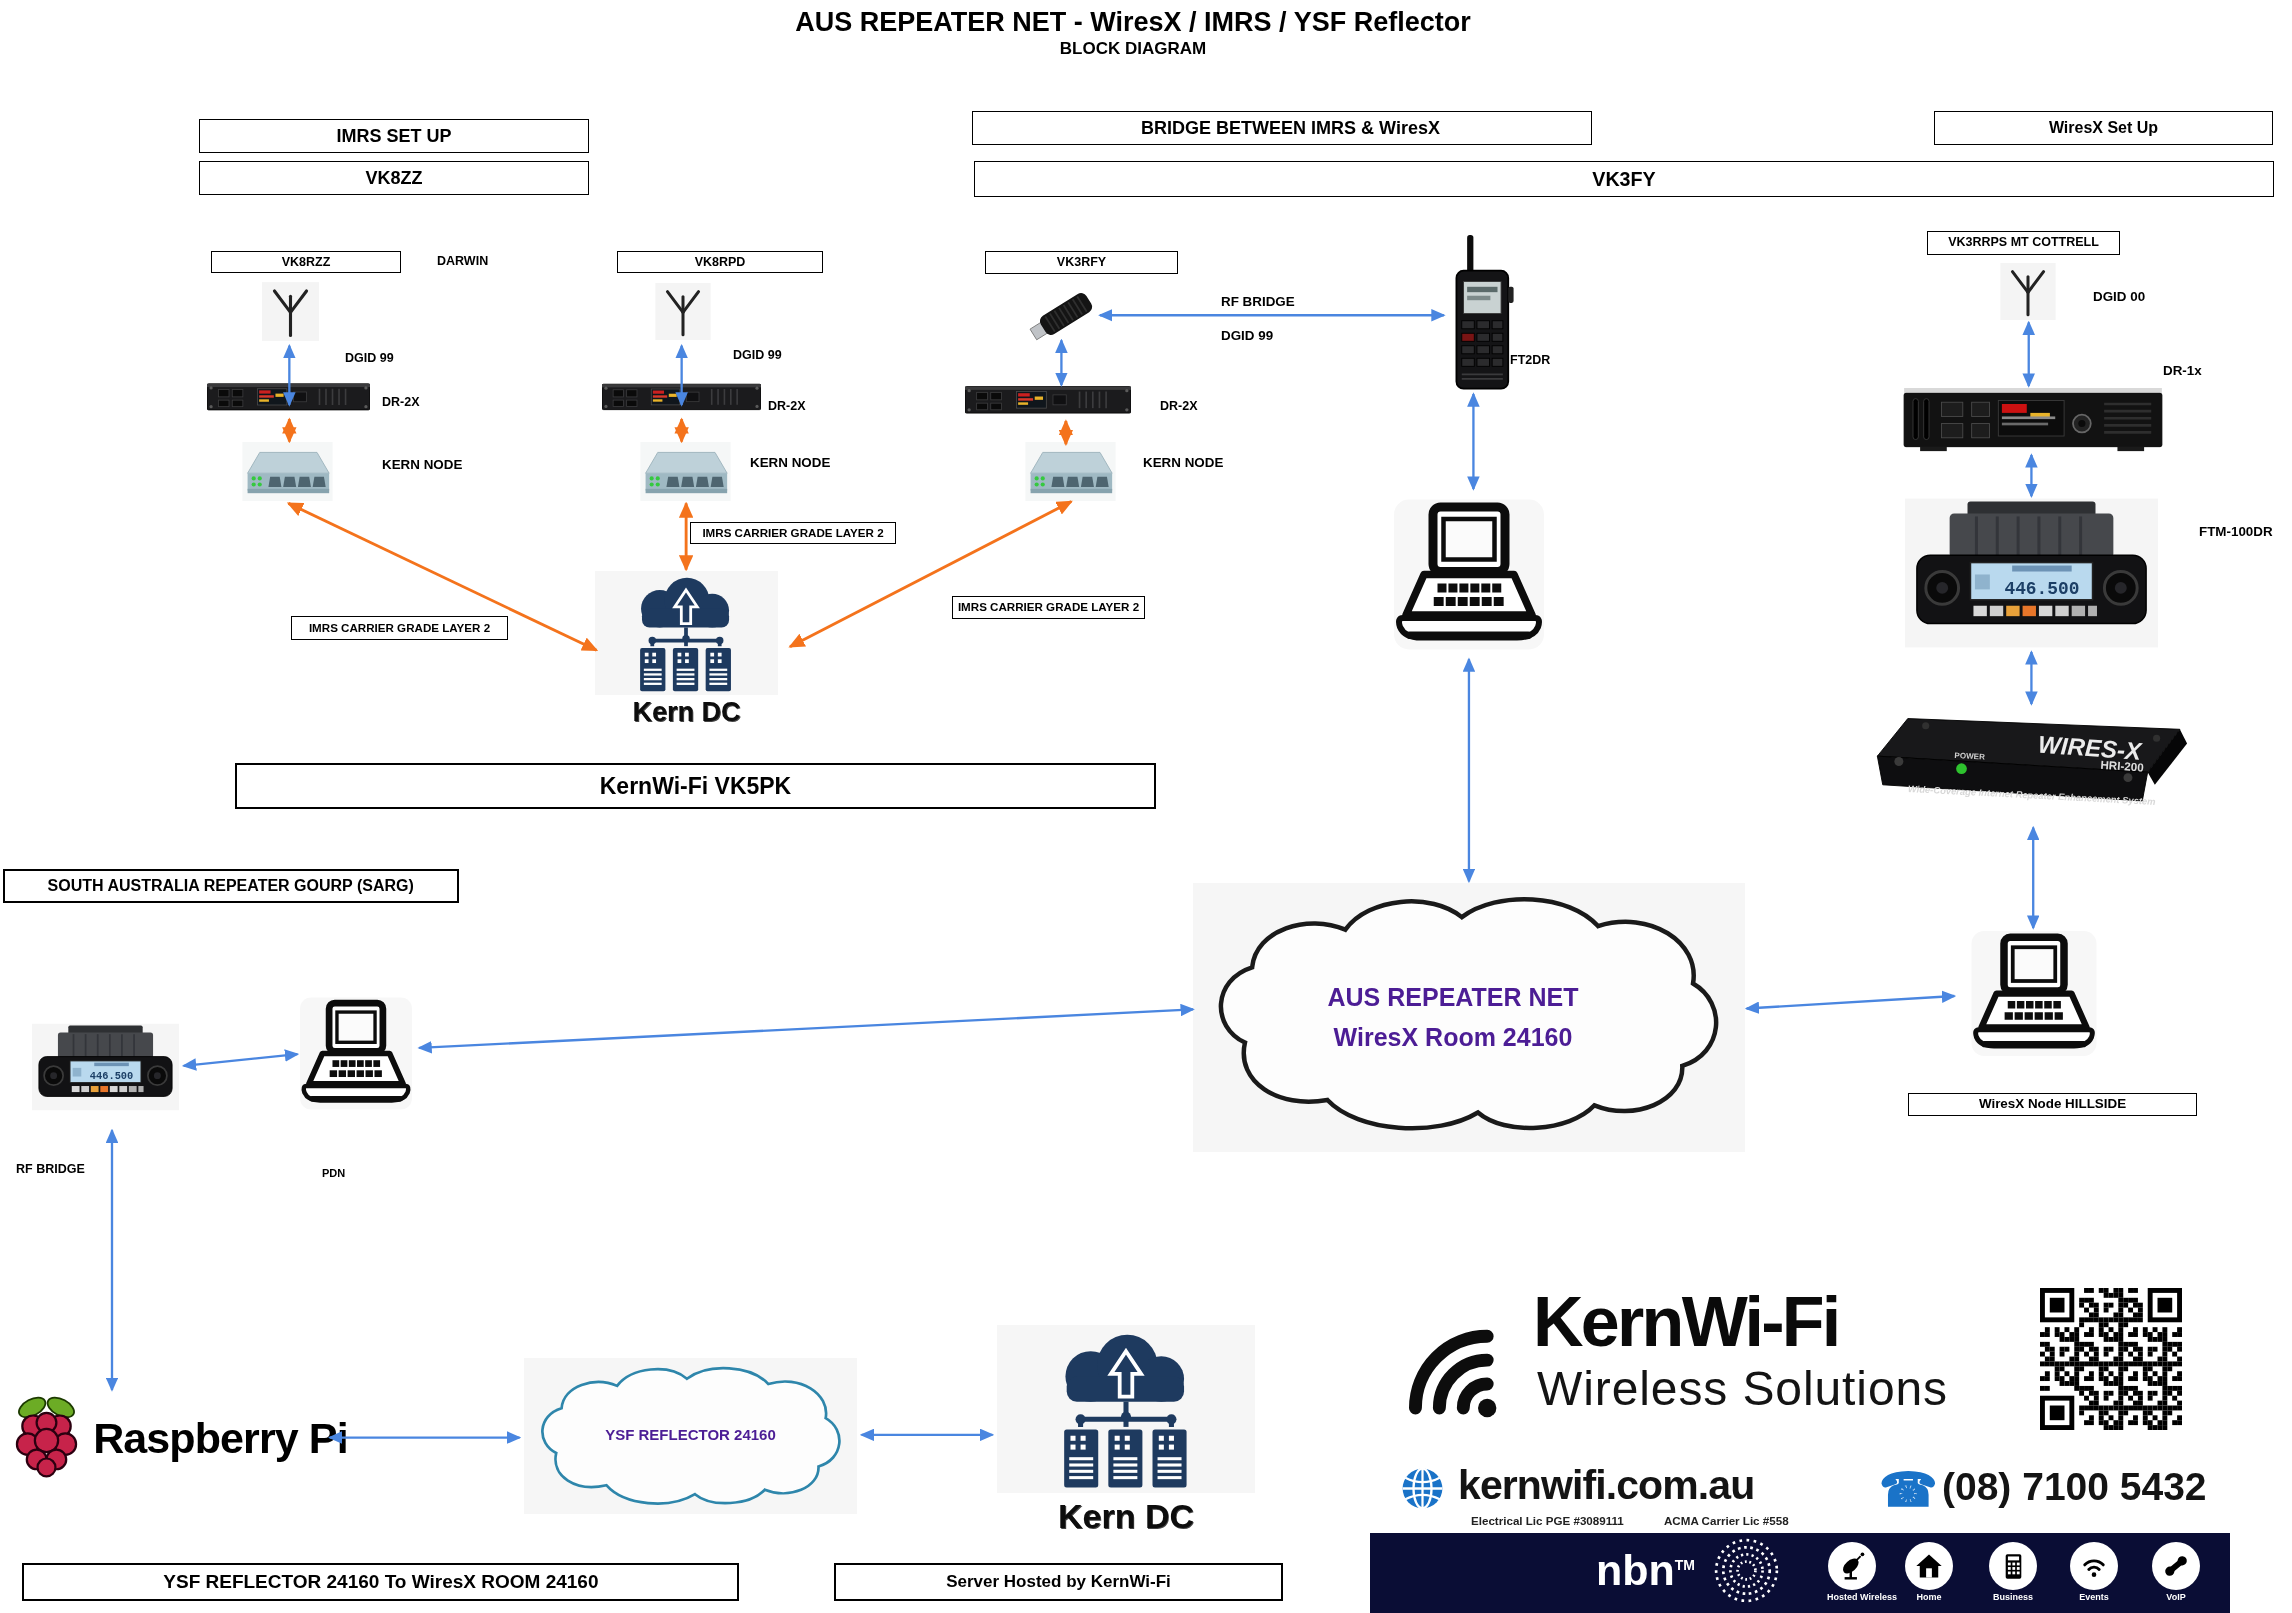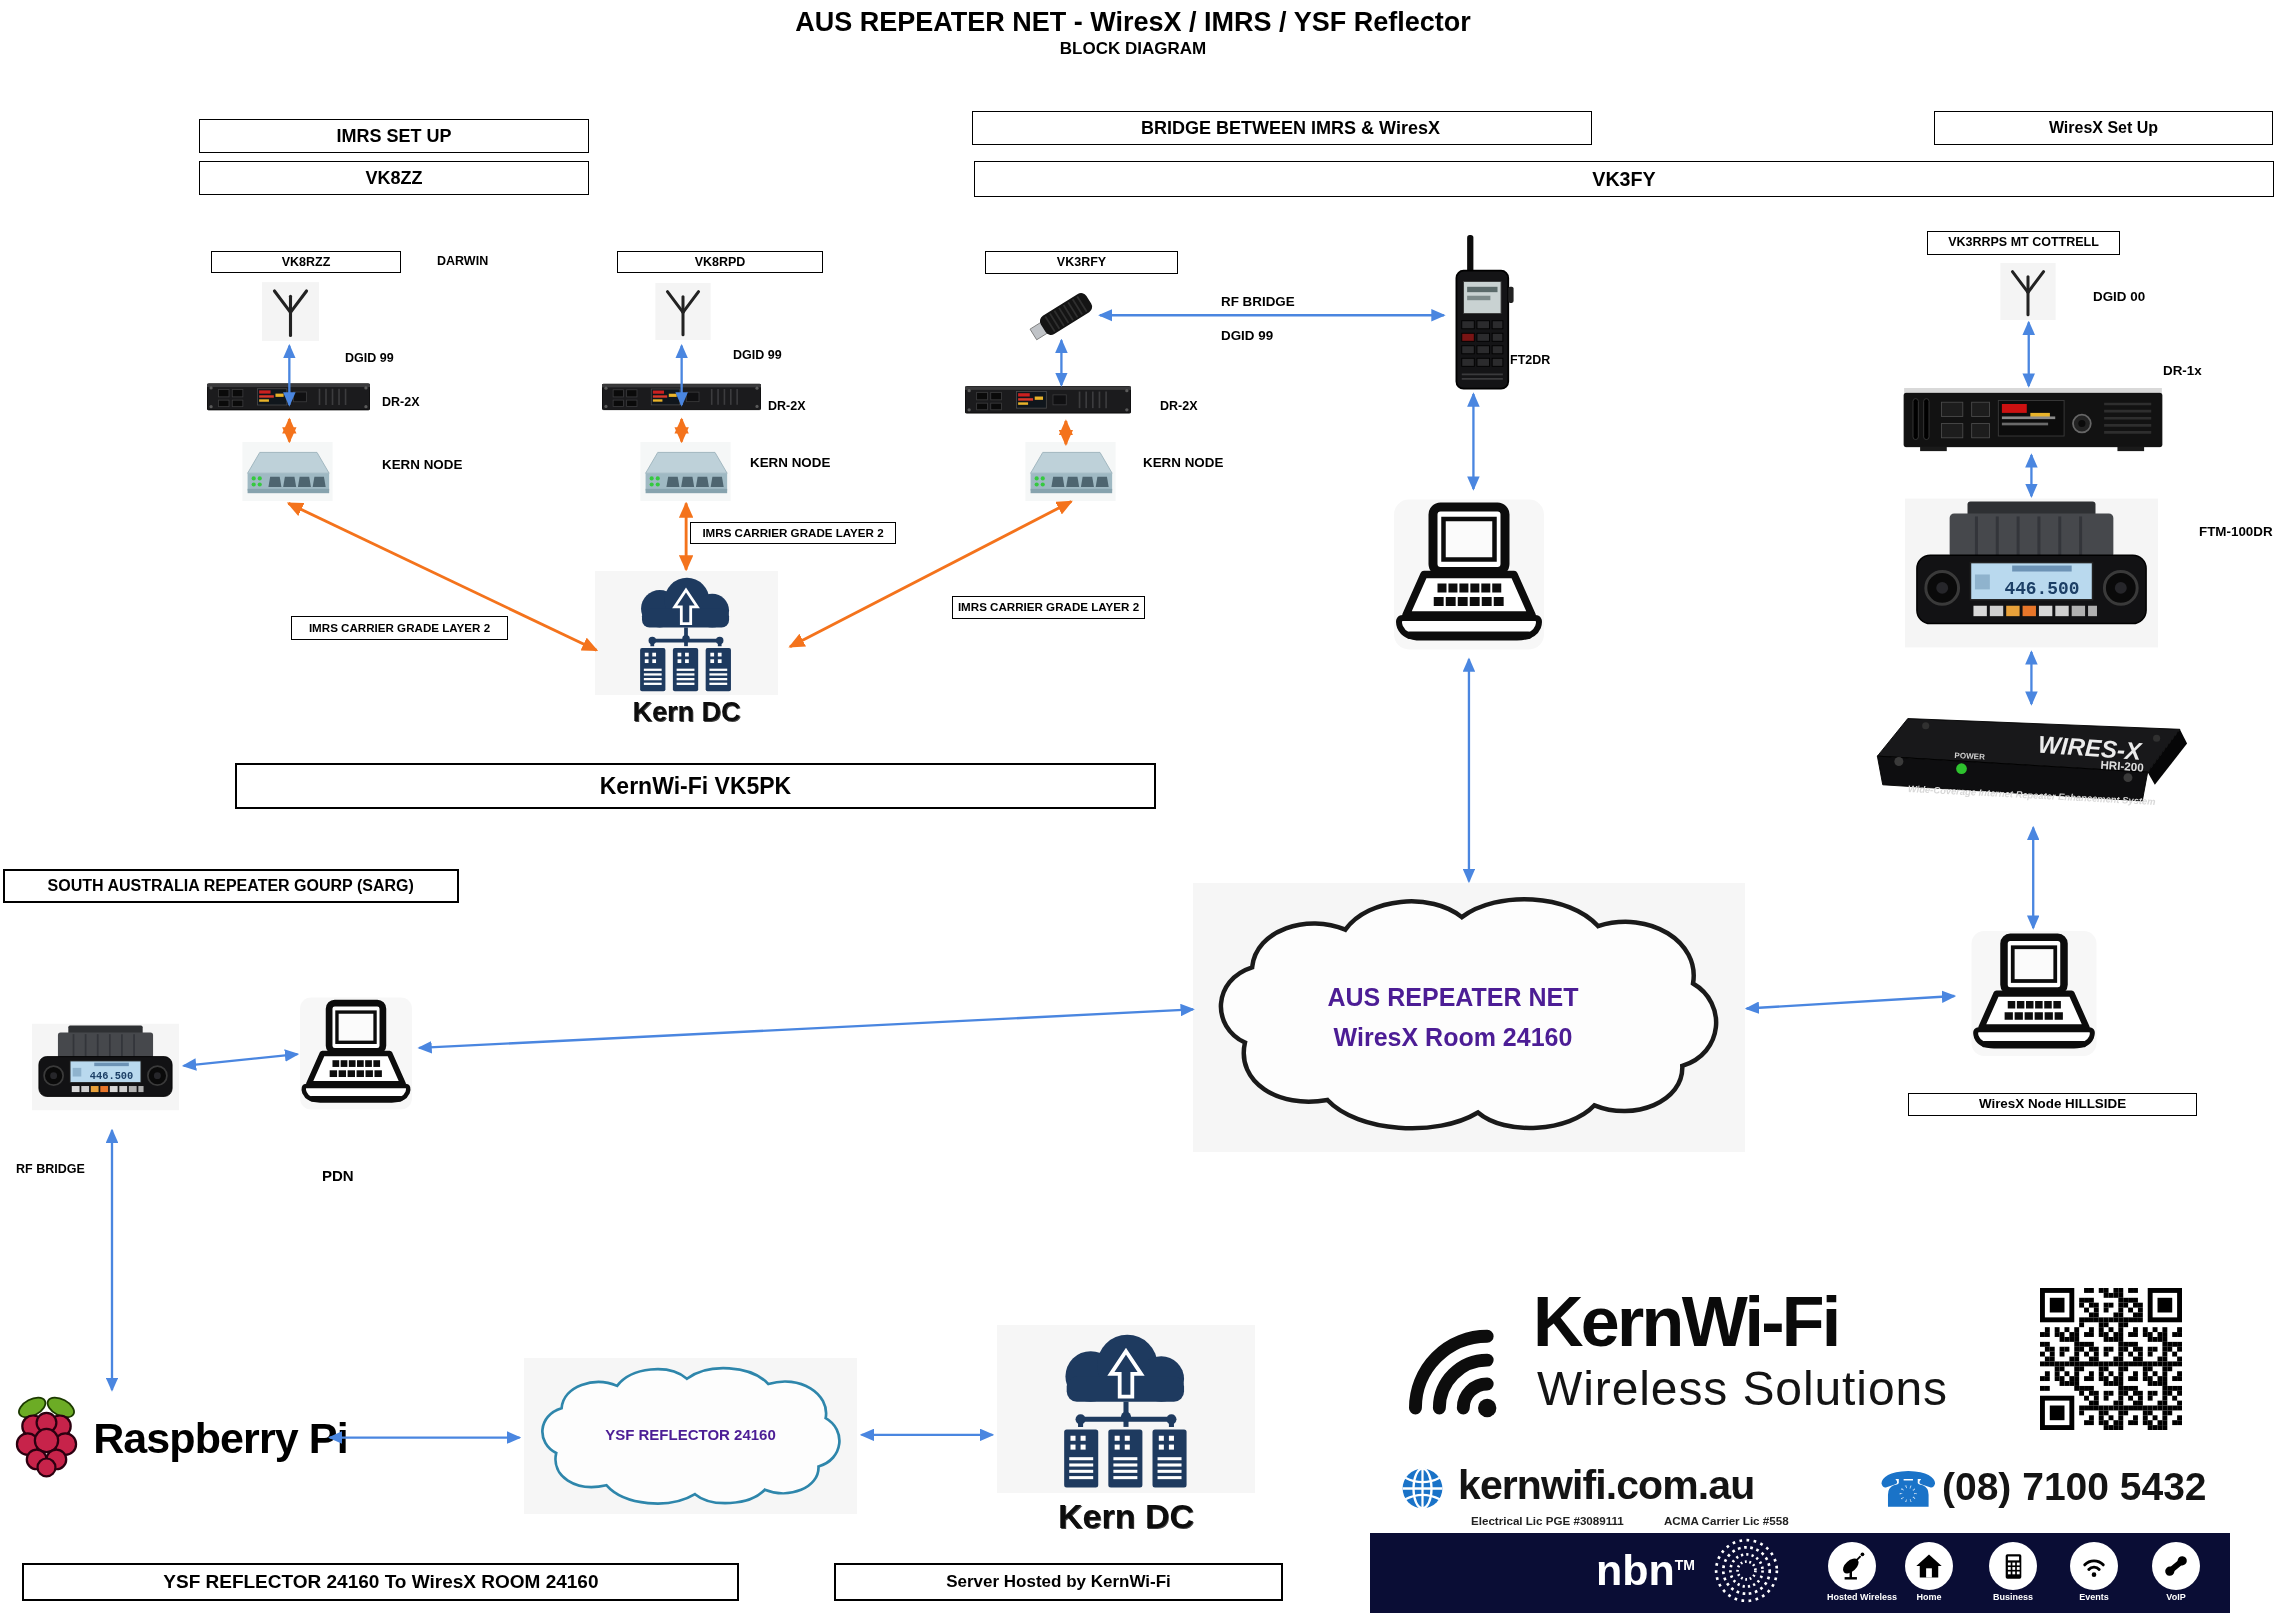--- a/index.html
+++ b/index.html
@@ -68,21 +68,21 @@
   <div class="tag" style="left:382px;top:457px;font-size:13.4px;">KERN NODE</div>
   <div class="tag" style="left:750px;top:455px;font-size:13.4px;">KERN NODE</div>
   <div class="tag" style="left:1143px;top:455px;font-size:13.4px;">KERN NODE</div>
   <div class="tag" style="left:1221px;top:294px;font-size:13.4px;">RF BRIDGE</div>
   <div class="tag" style="left:1221px;top:328px;font-size:13.4px;">DGID 99</div>
   <div class="tag" style="left:1510px;top:353px;font-size:12.5px;">FT2DR</div>
   <div class="tag" style="left:2065px;top:289px;font-size:13.4px;padding-left:28px;">DGID 00</div>
   <div class="tag" style="left:2163px;top:363px;font-size:13.4px;">DR-1x</div>
   <div class="tag" style="left:2199px;top:524px;font-size:13.4px;">FTM-100DR</div>
   <div class="tag" style="left:16px;top:1162px;font-size:12.5px;">RF BRIDGE</div>
-  <div class="tag" style="left:322px;top:1167px;font-size:15px;">PDN</div>
+  <div class="tag" style="left:322px;top:1167px;font-size:11px;">PDN</div>
 
   <div class="lblbox" style="left:291px;top:616px;width:217px;height:24px;font-size:11.6px;">IMRS CARRIER GRADE LAYER 2</div>
   <div class="lblbox" style="left:690px;top:522px;width:206px;height:22.4px;font-size:11.6px;">IMRS CARRIER GRADE LAYER 2</div>
   <div class="lblbox" style="left:952px;top:596px;width:193px;height:23px;font-size:11.6px;">IMRS CARRIER GRADE LAYER 2</div>
 
   <div class="lblbox b3" style="left:235px;top:763px;width:921px;height:46px;font-size:23px;">KernWi-Fi VK5PK</div>
   <div class="lblbox b3" style="left:2.7px;top:869px;width:456px;height:34px;font-size:16px;">SOUTH AUSTRALIA REPEATER GOURP (SARG)</div>
   <div class="lblbox" style="left:1908px;top:1093px;width:289px;height:23px;font-size:13.4px;">WiresX Node HILLSIDE</div>
   <div class="lblbox b3" style="left:22.4px;top:1563px;width:717px;height:38px;font-size:19px;">YSF REFLECTOR 24160 To WiresX ROOM 24160</div>
   <div class="lblbox b3" style="left:834px;top:1563px;width:449px;height:38px;font-size:17px;">Server Hosted by KernWi-Fi</div>

